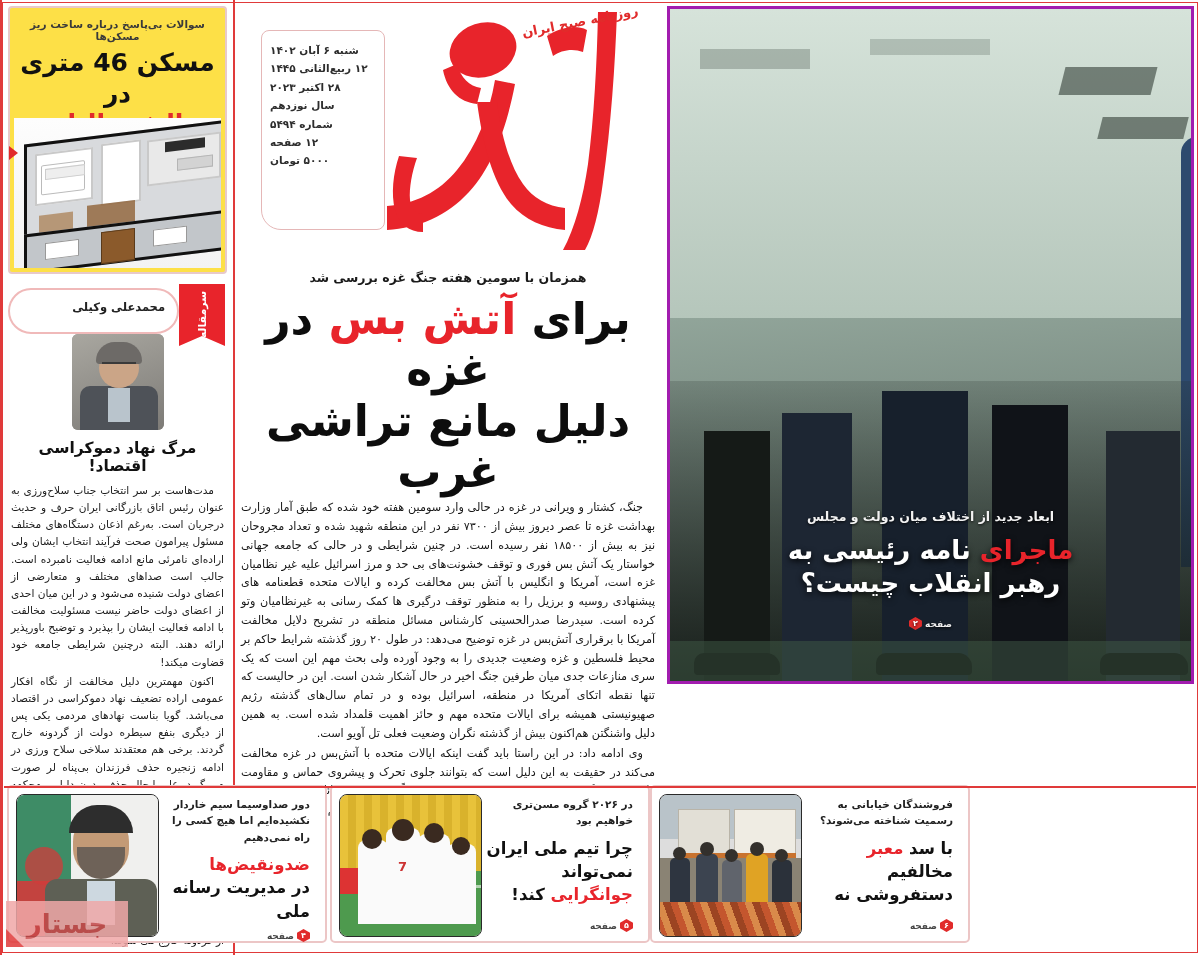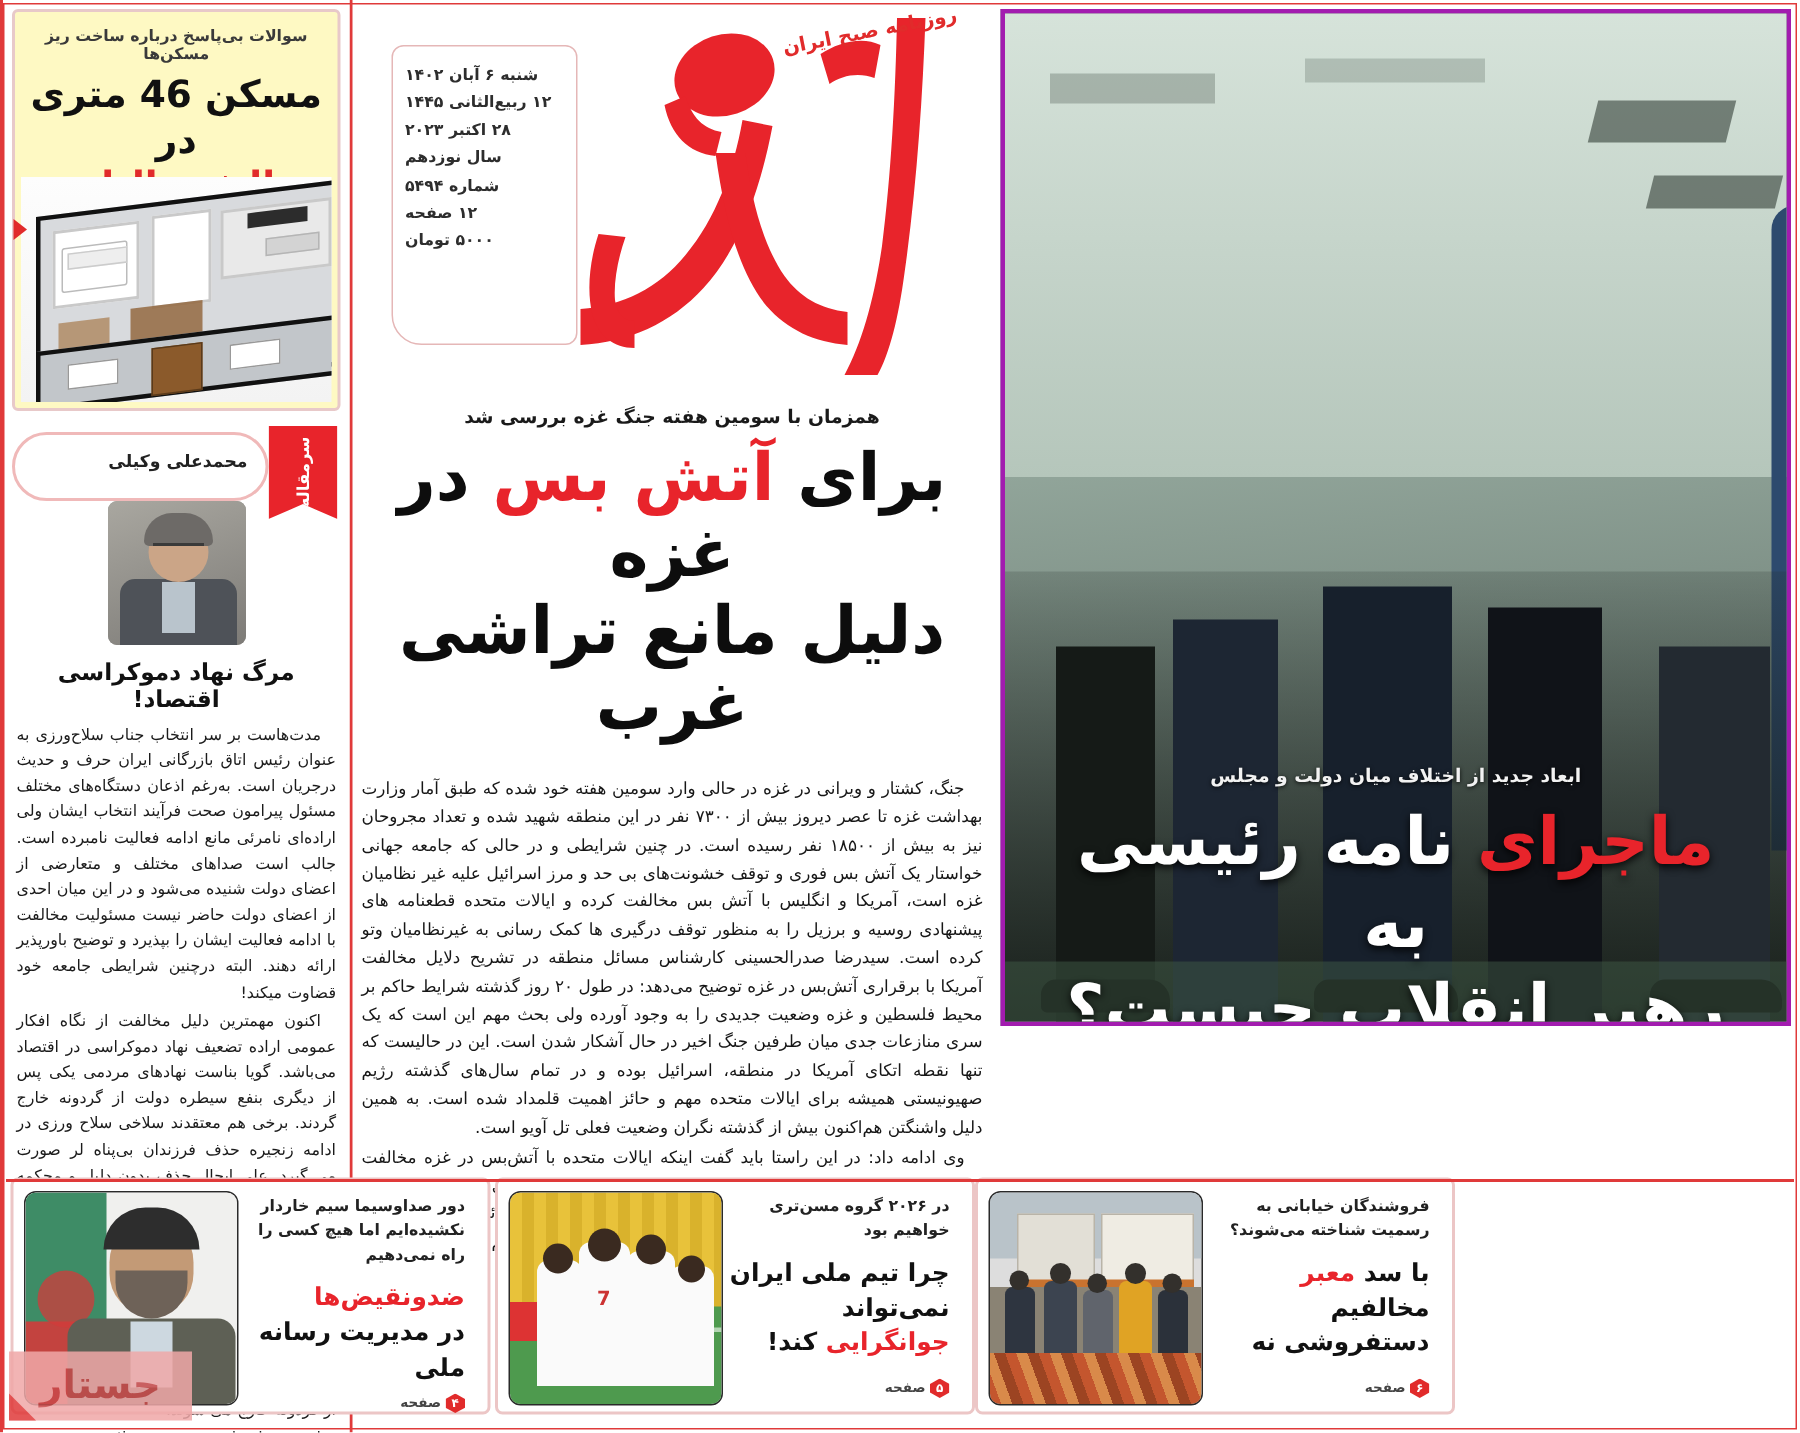--- a/index.html
+++ b/index.html
@@ -29,21 +29,21 @@
     background: #fff;
   }
 
   .teaser-box {
     margin: 6px 6px 0 6px;
     border: 2px solid #e8c9c9;
     border-radius: 4px;
     height: 268px;
     padding: 8px 8px 0 8px;
     position: relative;
-    background: #fef9c3;
+    background: #fde047;
   }
 
   .teaser-kicker {
     font-size: 10.5px;
     color: #3a3a3a;
     text-align: center;
     font-weight: bold;
     letter-spacing: -0.2px;
     margin-top: 2px;
   }
@@ -270,21 +270,21 @@
     font-size: 44px;
     font-weight: bold;
     line-height: 1.16;
     color: #0d0d0d;
     margin-top: 8px;
     letter-spacing: -1px;
   }
   .main-head .red { color: #e8242b; }
 
   .main-body {
-    margin-top: 20px;
+    margin-top: 2px;
     font-size: 11.2px;
     line-height: 1.68;
     text-align: justify;
     color: #161616;
     direction: rtl;
   }
   .main-body p { margin-bottom: 1px; text-indent: 12px; }
 
   .main-cont {
     margin-top: 5px;
@@ -346,21 +346,21 @@
     z-index: 6;
   }
   .hero-kicker {
     font-size: 12.5px;
     color: #f2f2f2;
     font-weight: bold;
     text-shadow: 0 1px 3px rgba(0,0,0,.85);
     letter-spacing: -0.2px;
   }
   .hero-title {
-    font-size: 44px;
+    font-size: 26px;
     font-weight: bold;
     color: #ffffff;
     line-height: 1.26;
     margin-top: 10px;
     text-shadow: 0 2px 6px rgba(0,0,0,.9);
     letter-spacing: -0.8px;
   }
   .hero-title .red { color: #e8242b; }
   .hero-badge { margin-top: 12px; }
   .hero-badge .page-badge { color: #f0f0f0; text-shadow: 0 1px 3px rgba(0,0,0,.9); }

